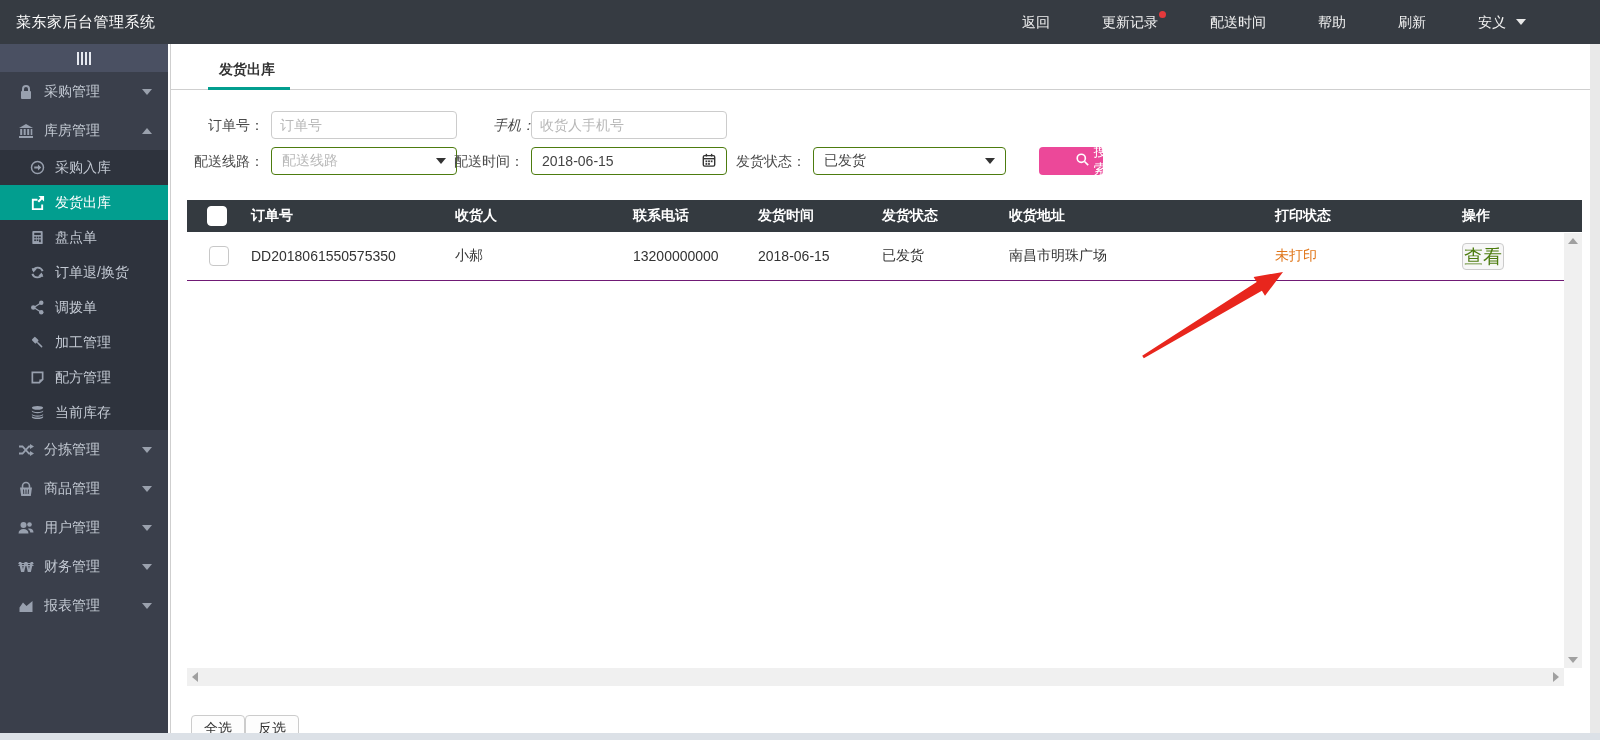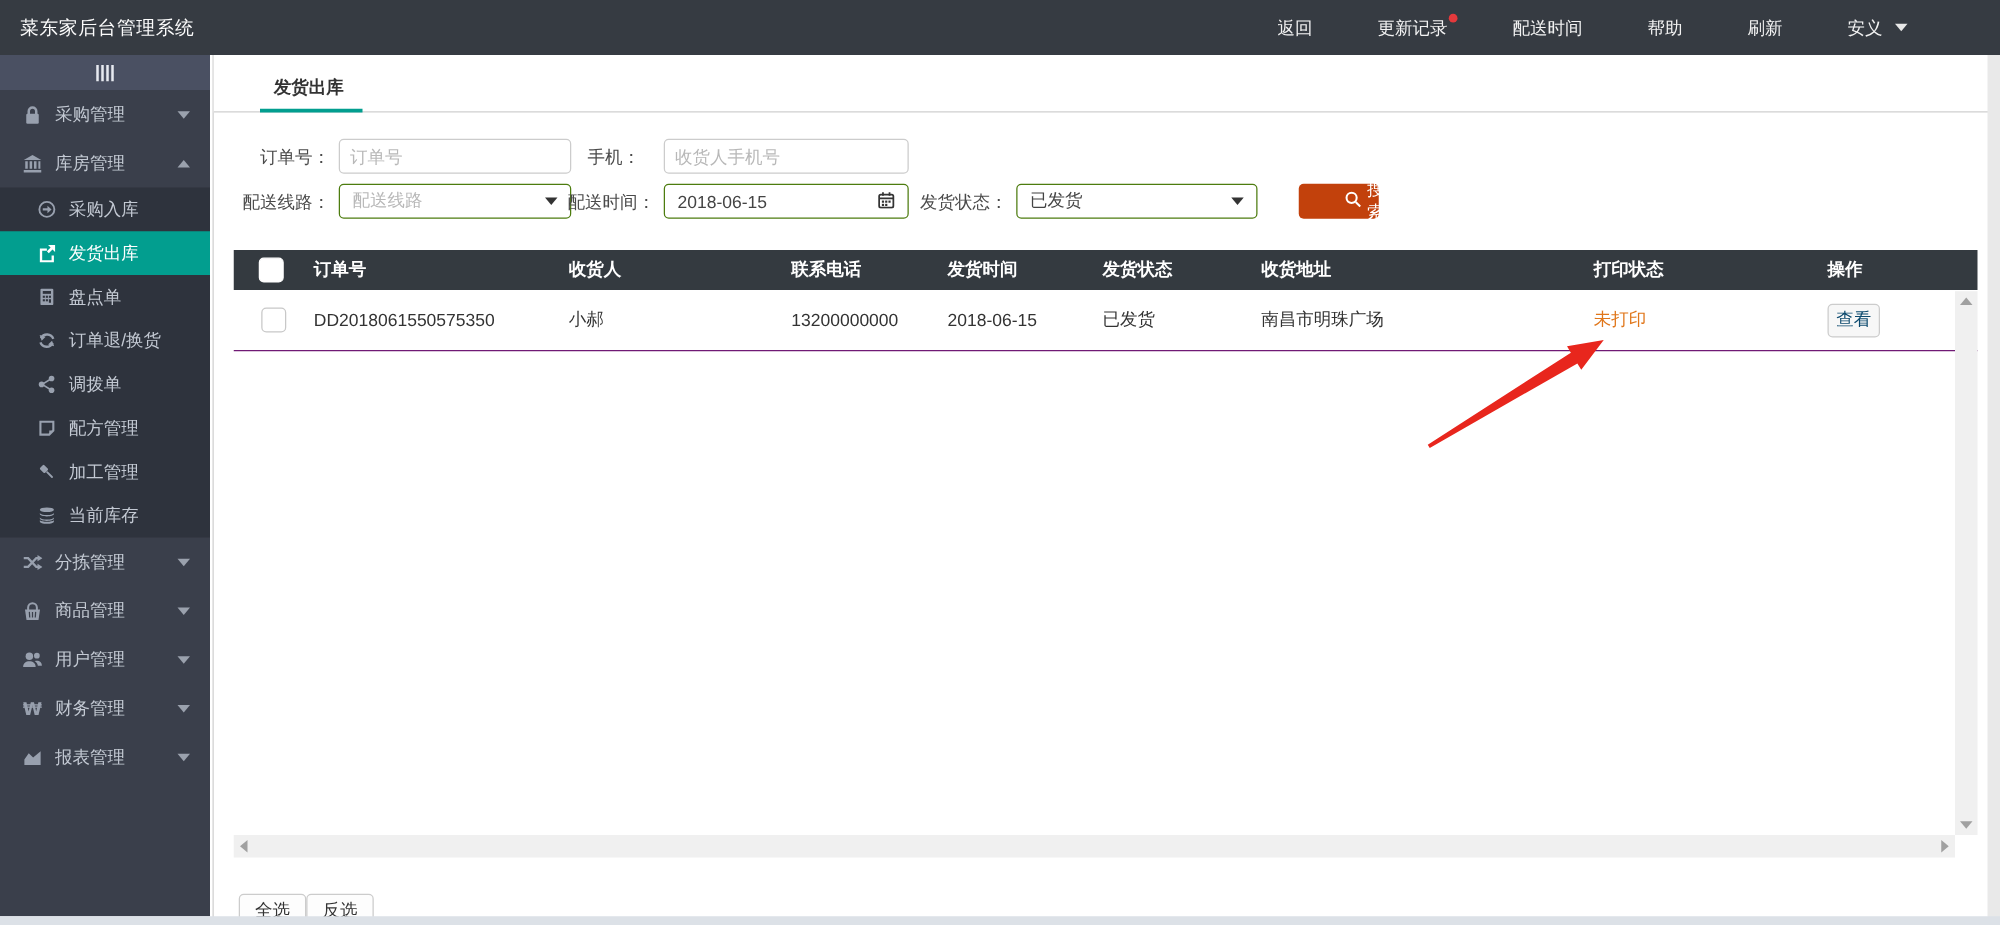--- a/index.html
+++ b/index.html
@@ -45,36 +45,36 @@
               padding:0 8px; outline:none; font-family:inherit; background:#fff; }
   .fl-input::placeholder { color:#b8b8b8; }
   .fl-select { position:absolute; height:28px; border:1px solid #4d7c0f; border-radius:4px; background:#fff; font-size:14px;
                display:flex; align-items:center; padding:0 10px; cursor:pointer; }
   .fl-select .sel-text { flex:1; }
   .sel-placeholder { color:#b8b8b8; }
   .sel-value { color:#444; }
   .sel-caret { width:0; height:0; border-left:5px solid transparent; border-right:5px solid transparent; border-top:6px solid #333; }
   .date-wrap { display:flex; align-items:center; }
   .date-wrap .cal { color:#333; margin-left:6px; }
-  .btn-search { position:absolute; left:868px; top:103px; width:64px; height:28px; background:#c2410c; color:#fff; border:none;
+  .btn-search { position:absolute; left:868px; top:103px; width:64px; height:28px; background:#ec4899; color:#fff; border:none;
                 border-radius:4px; font-size:14px; cursor:pointer; display:flex; align-items:center; justify-content:center; gap:5px;
                 font-family:inherit;padding-left:41px; }
 
   
   .grid-cols { display:grid; grid-template-columns:64px 204px 178px 125px 124px 127px 266px 187px 120px; }
   .tbl { position:absolute; left:16px; top:156px; width:1395px; }
   .tbl-head { height:32px; background:#343a40; color:#fff; font-size:14px; font-weight:bold; align-items:center; }
   .tbl-head > div { padding-right:4px; }
   .th-check { display:flex; justify-content:center; }
   .checkbox { width:20px; height:20px; background:#fff; border-radius:4px; border:1px solid #fff; cursor:pointer; }
   .checkbox.bordered { border:1px solid #c8c8c8; }
   .tbl-row { height:49px; background:#fff; border-bottom:1px solid #701a75; font-size:14px; color:#333; align-items:center; }
   .td-check { display:flex; justify-content:center; }
   .print-status { color:#e0761a; cursor:pointer; }
-  .btn-view { width:42px; height:27px; background:#f7f7f7; border:1px solid #ccc; border-radius:4px; font-size:14px; color:#0c4a6e;
+  .btn-view { width:42px; height:27px; background:#f7f7f7; border:1px solid #ccc; border-radius:4px; font-size:19px; color:#4d7c0f;
               cursor:pointer; font-family:inherit; }
 
   
   .vscroll { position:absolute; left:1393px; top:189px; width:18px; height:435px; background:#f0f0f0; }
   .vscroll .arr-up { position:absolute; top:5px; left:4px; width:0; height:0; border-left:5px solid transparent; border-right:5px solid transparent; border-bottom:6px solid #a0a0a0; }
   .vscroll .arr-dn { position:absolute; bottom:5px; left:4px; width:0; height:0; border-left:5px solid transparent; border-right:5px solid transparent; border-top:6px solid #a0a0a0; }
   .hscroll { position:absolute; left:16px; top:624px; width:1377px; height:18px; background:#f0f0f0; }
   .hscroll .arr-l { position:absolute; left:5px; top:4px; width:0; height:0; border-top:5px solid transparent; border-bottom:5px solid transparent; border-right:6px solid #a0a0a0; }
   .hscroll .arr-r { position:absolute; right:5px; top:4px; width:0; height:0; border-top:5px solid transparent; border-bottom:5px solid transparent; border-left:6px solid #a0a0a0; }
   .scroll-corner { position:absolute; left:1393px; top:624px; width:18px; height:18px; background:#fff; }
@@ -204,36 +204,36 @@
             <circle cx="12" cy="3" r="2.4" fill="currentColor"></circle>
             <circle cx="3.5" cy="8" r="2.4" fill="currentColor"></circle>
             <circle cx="12" cy="13" r="2.4" fill="currentColor"></circle>
           </svg>
       </span>
       <span class="mi-label">调拨单</span>
     </div>
     <div class="menu-item">
       <span class="mi-icon">
         <svg class="ic" viewBox="0 0 16 16">
-            <path fill="none" stroke="currentColor" stroke-width="1.8" d="M2.5 2.5h11v7.5l-3.5 3.5h-7.5z"></path>
-            <path fill="currentColor" d="M13.5 10l-3.5 3.5V10z"></path>
-          </svg>
-      </span>
-      <span class="mi-label">配方管理</span>
-    </div>
-    <div class="menu-item">
-      <span class="mi-icon">
-        <svg class="ic" viewBox="0 0 16 16">
             <g transform="rotate(-45 8 8)" fill="currentColor">
               <rect x="5.5" y="1.5" width="5" height="6" rx="1"></rect>
               <rect x="7.2" y="7.5" width="1.6" height="7.5" rx="0.8"></rect>
             </g>
           </svg>
       </span>
       <span class="mi-label">加工管理</span>
+    </div>
+    <div class="menu-item">
+      <span class="mi-icon">
+        <svg class="ic" viewBox="0 0 16 16">
+            <path fill="none" stroke="currentColor" stroke-width="1.8" d="M2.5 2.5h11v7.5l-3.5 3.5h-7.5z"></path>
+            <path fill="currentColor" d="M13.5 10l-3.5 3.5V10z"></path>
+          </svg>
+      </span>
+      <span class="mi-label">配方管理</span>
     </div>
     <div class="menu-item">
       <span class="mi-icon">
         <svg class="ic" viewBox="0 0 16 16">
             <g fill="currentColor">
               <ellipse cx="8" cy="3" rx="6" ry="2"></ellipse>
               <path d="M2 5.5c0 1.1 2.7 2 6 2s6-.9 6-2v1.2c0 1.1-2.7 2-6 2s-6-.9-6-2z"></path>
               <path d="M2 9.3c0 1.1 2.7 2 6 2s6-.9 6-2v1.2c0 1.1-2.7 2-6 2s-6-.9-6-2z"></path>
               <path d="M2 13c0 1.1 2.7 2 6 2s6-.9 6-2v-1c-1 .8-3.2 1.3-6 1.3S3 12.8 2 12z"></path>
             </g>
@@ -311,21 +311,21 @@
 
 <div class="main">
 
   <div class="tabbar">
     <div class="tab-active">发货出库</div>
     <div class="tab-underline"></div>
   </div>
 
   <div class="fl-label" style="left:0; top:67px; width:93px;">订单号：</div>
   <input class="fl-input" style="left: 100px; top: 67px; width: 186px;" placeholder="订单号">
-  <div class="fl-label" style="left:273px; top:67px; width:68px;">手机：</div>
+  <div class="fl-label" style="left:296px; top:67px; width:68px;font-style:italic;">手机：</div>
   <input class="fl-input" style="left: 360px; top: 67px; width: 196px;" placeholder="收货人手机号">
 
   <div class="fl-label" style="left:0; top:103px; width:93px;">配送线路：</div>
   <div class="fl-select" style="left:100px; top:103px; width:186px;">
     <span class="sel-text sel-placeholder">配送线路</span>
     <span class="sel-caret"></span>
   </div>
   <div class="fl-label" style="left:280px; top:103px; width:73px;">配送时间：</div>
   <div class="fl-select date-wrap" style="left:360px; top:103px; width:196px;">
     <span class="sel-text sel-value">2018-06-15</span>

